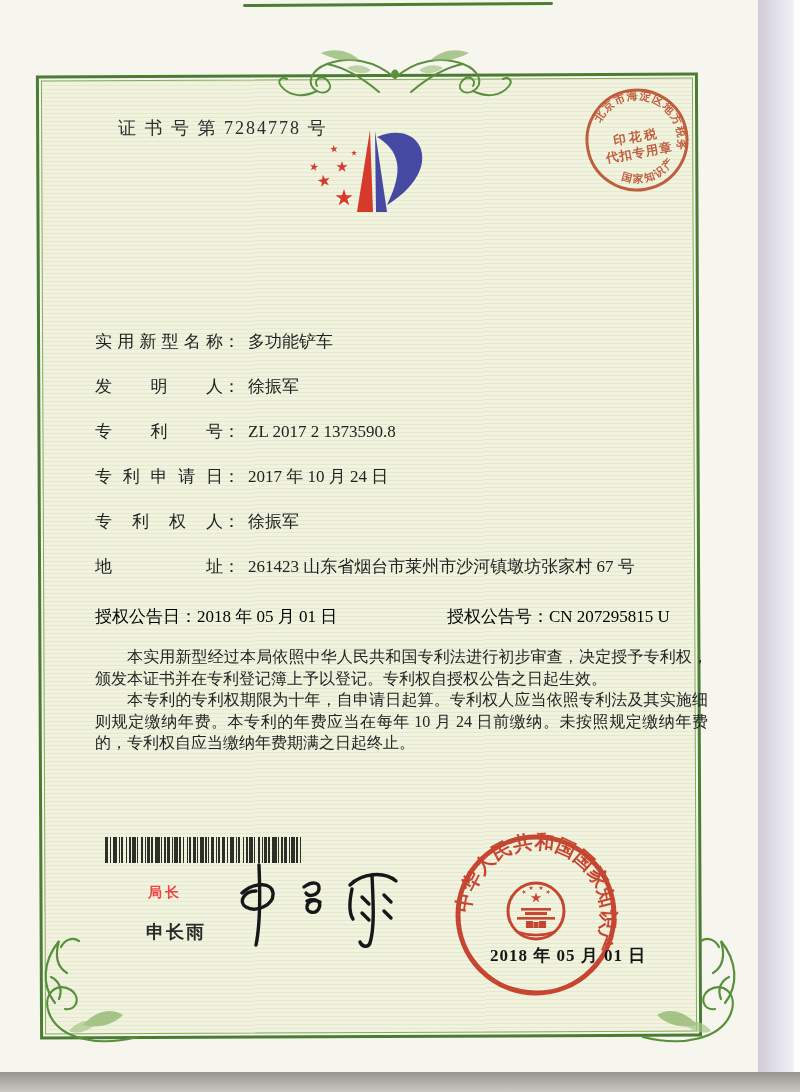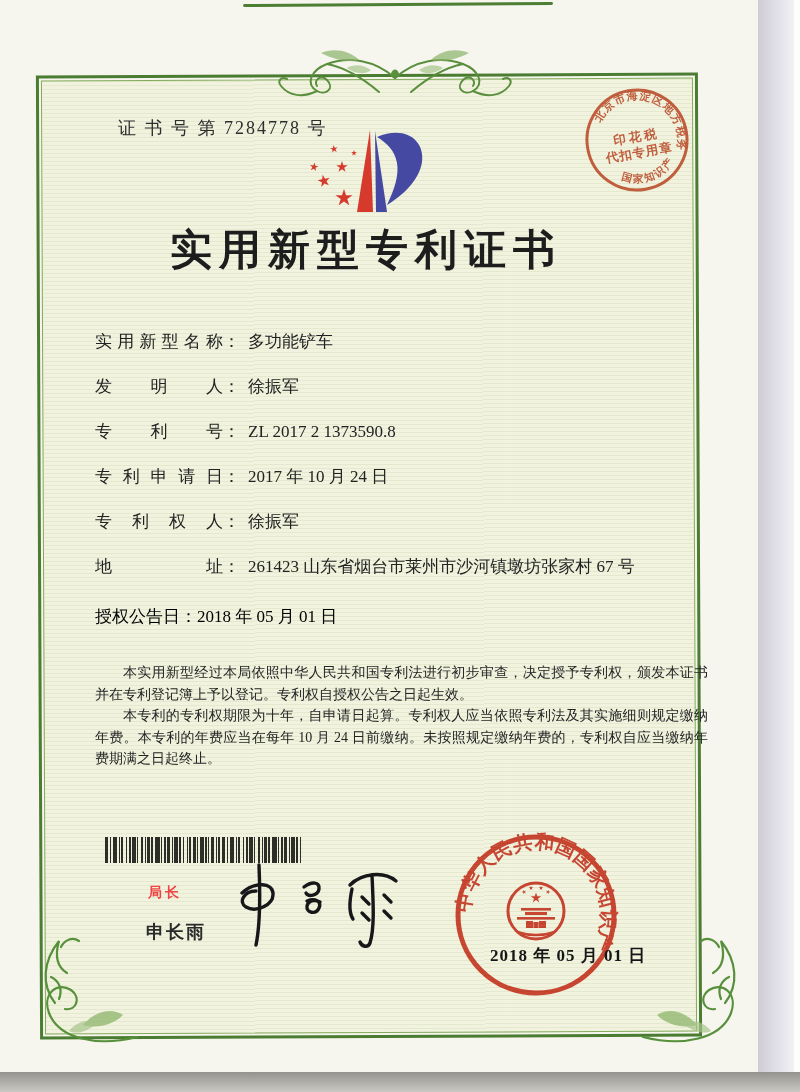--- a/index.html
+++ b/index.html
@@ -21,22 +21,22 @@
   .cert-number{position:absolute;left:94px;top:116px;font-size:18px;letter-spacing:2px;color:#2d2d2d;margin-left:24px;}
   .logo{position:absolute;left:299px;top:124px;width:132px;height:104px;}
   .cert-title{position:absolute;left:38px;top:222px;width:656px;text-align:center;
     font-size:42px;font-weight:700;letter-spacing:7px;color:#1d1d1d;}
   .fields{position:absolute;left:95px;top:330px;width:600px;}
   .field-row{position:absolute;left:0;height:24px;font-size:17px;color:#222;white-space:nowrap;}
   .flabel{display:inline-block;width:128px;text-align:justify;text-align-last:justify;color:#222;}
   .fcolon{margin-right:8px;}
   .grant-row{position:absolute;left:95px;top:605px;width:610px;font-size:17px;color:#000000;white-space:nowrap;}
   .grant-right{position:absolute;left:352px;top:0;}
-  .paras{position:absolute;left:95px;top:646px;width:613px;font-size:14px;line-height:21.6px;
-    color:#242424;text-align:justify;margin-top:16px;}
+  .paras{position:absolute;left:95px;top:646px;width:613px;font-size:16px;line-height:21.6px;
+    color:#242424;text-align:justify;}
   .paras p{margin:0;text-indent:2em;}
   .barcode{position:absolute;left:105px;top:837px;width:196px;height:26px;}
   .sig-title{position:absolute;left:148px;top:884px;font-family:"Liberation Sans","DejaVu Sans",sans-serif;
     font-weight:700;font-size:14px;letter-spacing:3px;color:#ef4444;}
   .sig-name{position:absolute;left:146px;top:920px;font-family:"Liberation Sans","DejaVu Sans",sans-serif;
     font-weight:700;font-size:18px;letter-spacing:2px;color:#2a2a2a;}
   .signature{position:absolute;left:212px;top:855px;width:230px;height:100px;}
   .seal{position:absolute;left:441px;top:820px;width:190px;height:190px;mix-blend-mode:multiply;opacity:.92;}
   .seal-date{position:absolute;left:478px;top:944px;width:180px;text-align:center;font-size:17px;
     font-weight:600;letter-spacing:1px;color:#161616;}
@@ -107,21 +107,20 @@
       <use href="#star" transform="translate(43,43) scale(6)"></use>
       <use href="#star" transform="translate(15,43) scale(4.5) rotate(10)"></use>
       <use href="#star" transform="translate(35,25) scale(4) rotate(-8)"></use>
       <use href="#star" transform="translate(55,29) scale(3)"></use>
     </g>
     <polygon points="58,88 71,6 74,88" fill="#d63a2c"></polygon>
     <polygon points="76,7 88,88 77,88" fill="#4649a2"></polygon>
     <path d="M78,13 C106,1 126,16 123,38 C120,58 101,73 88,81 C96,64 100,51 98,39 C96,27 88,19 78,13 Z" fill="#4649a2"></path>
   </svg>
 
-  <div class="cert-title">实用新型专利证书</div>
 
   <div class="fields">
     <div class="field-row" style="top:0px">
       <span class="flabel">实用新型名称</span><span class="fcolon">：</span><span class="fvalue">多功能铲车</span>
     </div>
     <div class="field-row" style="top:45px">
       <span class="flabel">发明人</span><span class="fcolon">：</span><span class="fvalue">徐振军</span>
     </div>
     <div class="field-row" style="top:90px">
       <span class="flabel">专利号</span><span class="fcolon">：</span><span class="fvalue">ZL 2017 2 1373590.8</span>
@@ -132,20 +131,23 @@
     <div class="field-row" style="top:180px">
       <span class="flabel">专利权人</span><span class="fcolon">：</span><span class="fvalue">徐振军</span>
     </div>
     <div class="field-row" style="top:225px">
       <span class="flabel">地址</span><span class="fcolon">：</span><span class="fvalue">261423 山东省烟台市莱州市沙河镇墩坊张家村 67 号</span>
     </div>
   </div>
 
   <div class="grant-row">
     <span>授权公告日</span><span>：</span><span>2018 年 05 月 01 日</span>
+    <span class="grant-right">
+      <span>授权公告号</span><span>：</span><span>CN 207295815 U</span>
+    </span>
   </div>
 
   <div class="paras">
     <p>本实用新型经过本局依照中华人民共和国专利法进行初步审查，决定授予专利权，颁发本证书并在专利登记簿上予以登记。专利权自授权公告之日起生效。</p>
     <p>本专利的专利权期限为十年，自申请日起算。专利权人应当依照专利法及其实施细则规定缴纳年费。本专利的年费应当在每年 10 月 24 日前缴纳。未按照规定缴纳年费的，专利权自应当缴纳年费期满之日起终止。</p>
   </div>
 
   <svg class="barcode" viewBox="0 0 196 26" preserveAspectRatio="none">
     <line x1="0" y1="13" x2="196" y2="13" stroke="#2e2e29" stroke-width="26" stroke-dasharray="3 2 1 2 4 2 1 1 2 3 1 2 2 1 4 1 1 3 2 2 1 1 3 1 2 2 5 1 1 2 2 1 3 2 1 1 4 1 2 2 1 3 1 1 2 2 3 1 1 2 4 1 2 1 1 2 3 2 1 1 2 2"></line>
   </svg>

